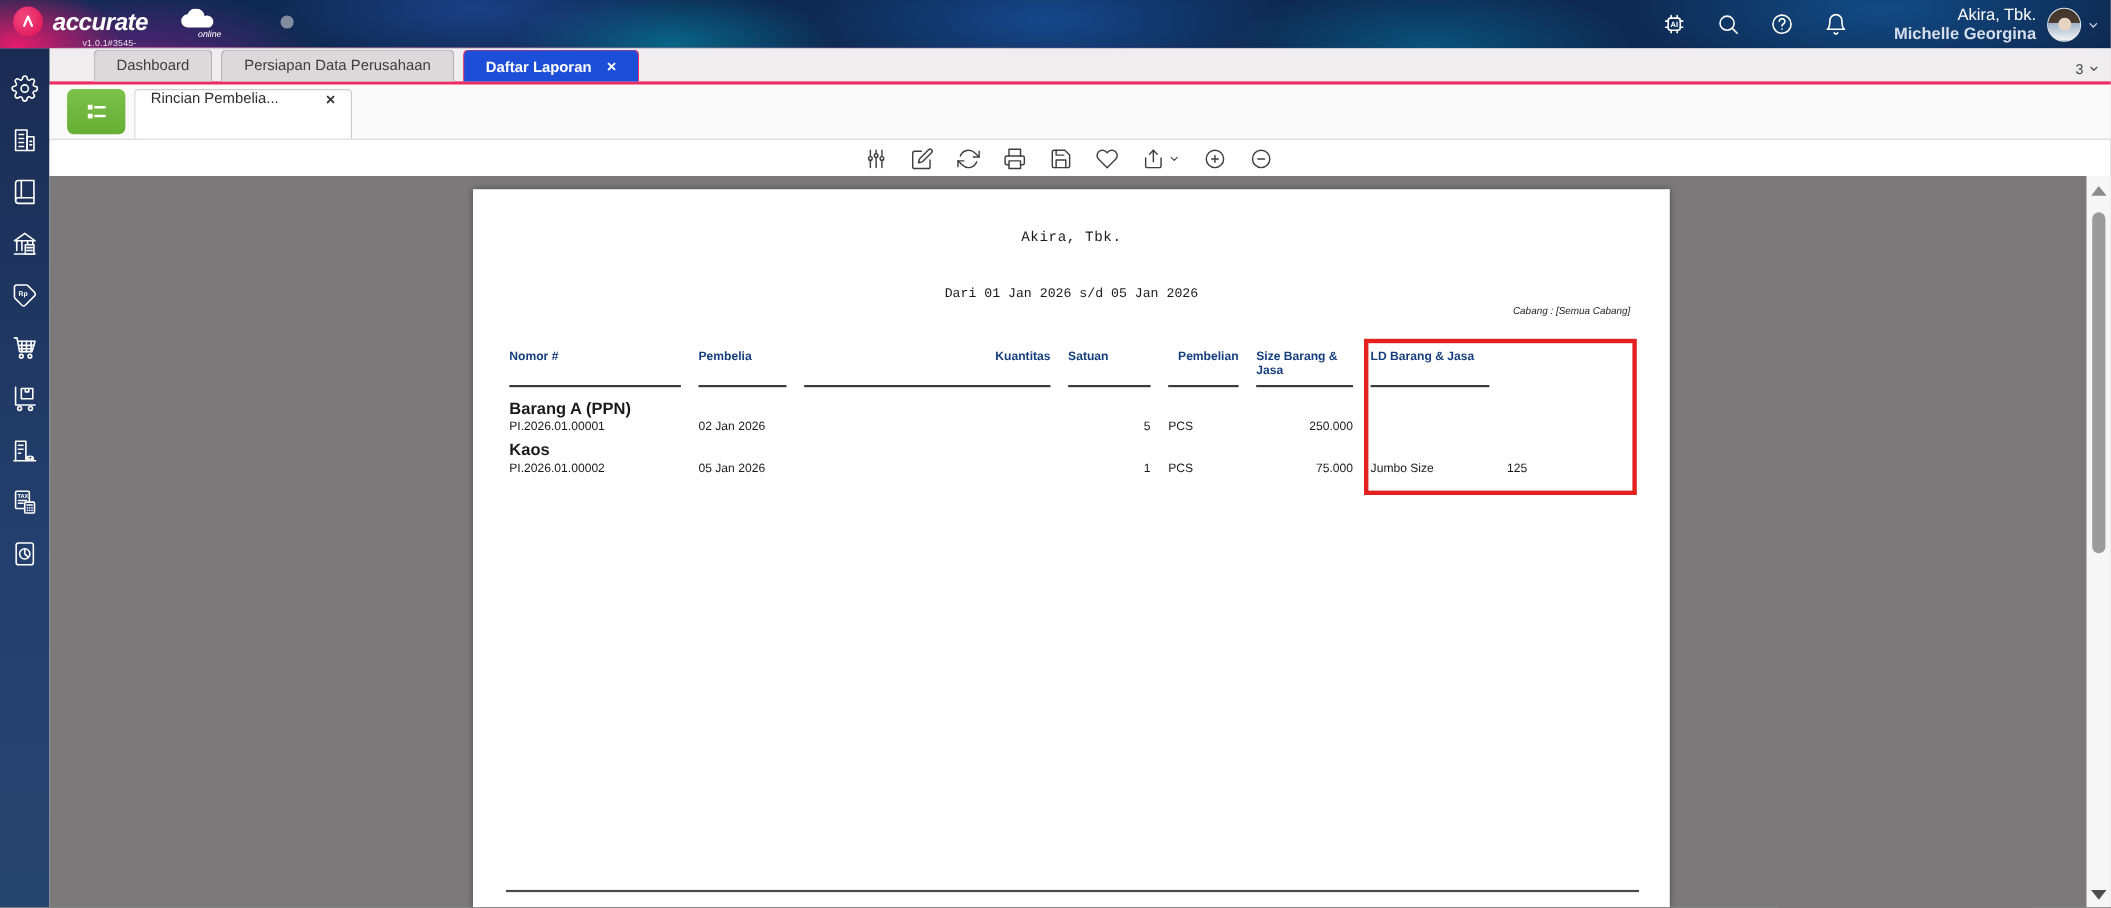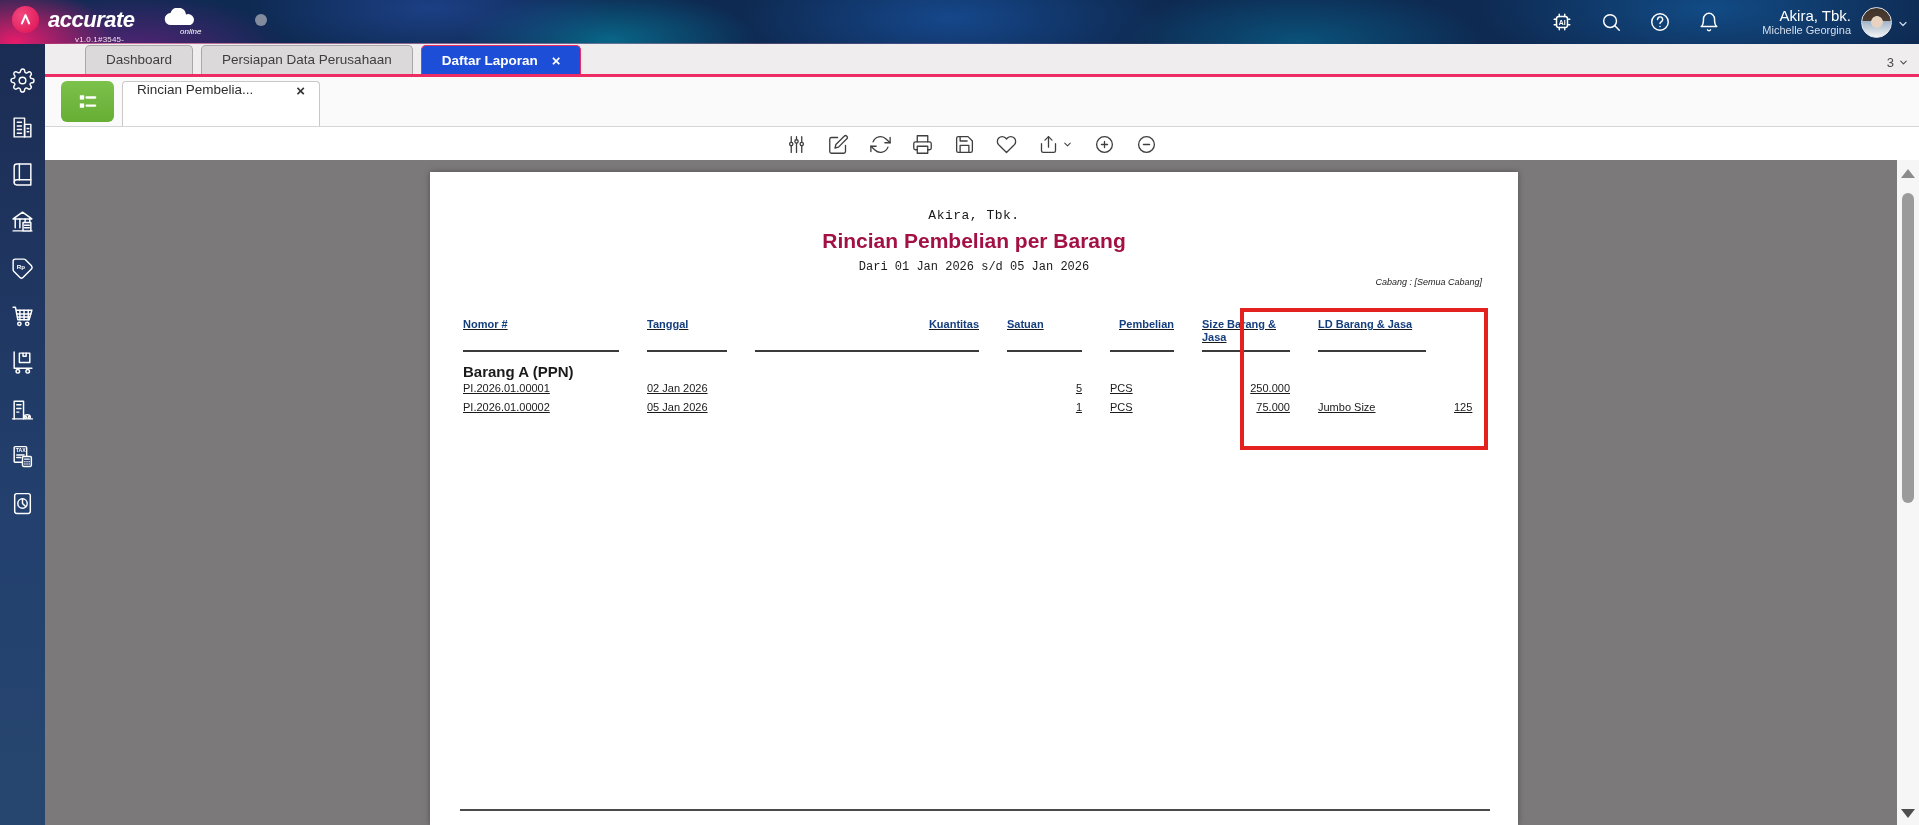--- a/index.html
+++ b/index.html
@@ -28,21 +28,21 @@
   .logo-text{position:absolute;left:36px;top:3px;font-size:22px;font-weight:bold;font-style:italic;letter-spacing:-.5px;}
   .logo-cloud{position:absolute;left:150px;top:4px;width:36px;height:20px;}
   .logo-badge{position:absolute;left:168px;top:23px;font-size:8px;font-style:italic;color:#fff;text-align:right;}
   .version{position:absolute;left:63px;top:31px;font-size:8px;color:#F3E0E8;letter-spacing:.2px;}
   .gray-dot{position:absolute;left:243px;top:10px;width:12px;height:12px;border-radius:50%;background:rgba(150,158,172,.85);}
   .topbar-right{position:absolute;right:10px;top:0;height:44px;display:flex;align-items:center;color:#fff;}
   .hicon{width:22px;height:22px;margin-left:27px;color:#fff;cursor:pointer;}
   .hicon svg{width:22px;height:22px;}
   .user-block{margin-left:42px;text-align:right;line-height:1.15;}
   .user-acc{font-size:15px;}
-  .user-name{font-size:11px;color:#D6DEEC;}
+  .user-name{font-size:15px;color:#D6DEEC;font-weight:bold;}
   .avatar{margin-left:10px;width:31px;height:31px;border-radius:50%;border:1px solid #dfe5ee;overflow:hidden;
       background:
         radial-gradient(10px 10px at 15px 14px, #e8d3c0 55%, transparent 62%),
         linear-gradient(180deg,#3f3429 0%,#4d3d33 45%,#9fb3c8 45%,#f4f4f4 100%);}
   .user-chevron{margin-left:5px;width:12px;height:12px;color:#cfd8e6;}
   .user-chevron svg{width:12px;height:12px;stroke-width:2.4;}
 
   
   .tabstrip{position:absolute;left:45px;top:44px;right:0;height:33px;background:#EFEDEE;
       border-bottom:3px solid #EC2C62;display:flex;align-items:flex-end;padding-left:40px;}
@@ -87,21 +87,21 @@
       box-shadow:0 0 6px rgba(0,0,0,.35);color:#1a1a1a;}
   .rep-company{position:absolute;top:36px;left:0;width:100%;text-align:center;
       font-family:"Liberation Mono",monospace;font-size:13px;letter-spacing:.5px;}
   .rep-title{position:absolute;top:57px;left:0;width:100%;text-align:center;
       font-size:21px;font-weight:bold;color:#A31144;}
   .rep-period{position:absolute;top:88px;left:0;width:100%;text-align:center;
       font-family:"Liberation Mono",monospace;font-size:12px;}
   .rep-branch{position:absolute;top:105px;right:36px;font-size:9px;font-style:italic;color:#222;}
 
   .rtable{position:absolute;left:33px;top:146px;}
-  .trow{display:grid;grid-template-columns:156px 80px 224px 75px 64px 88px 108px 100px;column-gap:28px;text-decoration:underline;}
+  .trow{display:grid;grid-template-columns:156px 80px 224px 75px 64px 88px 108px 100px;column-gap:16px;}
   .hcell{color:#153E7E;font-weight:bold;font-size:11px;line-height:13px;height:34px;
       border-bottom:2px solid #3B3B3B;padding-bottom:3px;}
   .hcell.num{text-align:right;}
   .tbody{margin-top:11px;}
   .grow{font-weight:bold;font-size:15px;height:18px;margin-top:1px;}
   .drow{font-size:11px;}
   .drow .c{height:18px;margin-top:1px;}
   .c.num{text-align:right;}
 
   .highlight-box{position:absolute;left:810px;top:136px;width:248px;height:142px;
@@ -351,46 +351,46 @@
       <svg viewBox="0 0 24 24">
           <circle cx="12" cy="12" r="9"></circle>
           <path d="M8.5 12h7"></path>
         </svg>
     </span>
   </div>
 
   <div class="content">
     <div class="page">
       <div class="rep-company">Akira, Tbk.</div>
-      <div class="rep-title">Rincian Pembelian per Barang</div>
       <div class="rep-period">Dari 01 Jan 2026 s/d 05 Jan 2026</div>
       <div class="rep-branch">Cabang : [Semua Cabang]</div>
 
       <div class="rtable">
         <div class="trow">
           <div class="hcell">Nomor #</div>
-          <div class="hcell">Tanggal</div>
+          <div class="hcell">Pembelia</div>
           <div class="hcell num">Kuantitas</div>
           <div class="hcell">Satuan</div>
           <div class="hcell num">Pembelian</div>
           <div class="hcell">Size Barang &amp; Jasa</div>
           <div class="hcell">LD Barang &amp; Jasa</div>
         </div>
         <div class="tbody">
           <div class="grow">Barang A (PPN)</div>
           <div class="trow drow">
             <div class="c">PI.2026.01.00001</div>
             <div class="c">02 Jan 2026</div>
             <div class="c"></div>
             <div class="c num">5</div>
             <div class="c">PCS</div>
             <div class="c num">250.000</div>
             <div class="c"></div>
             <div class="c"></div>
           </div>
+          <div class="grow">Kaos</div>
           <div class="trow drow">
             <div class="c">PI.2026.01.00002</div>
             <div class="c">05 Jan 2026</div>
             <div class="c"></div>
             <div class="c num">1</div>
             <div class="c">PCS</div>
             <div class="c num">75.000</div>
             <div class="c">Jumbo Size</div>
             <div class="c">125</div>
           </div>

